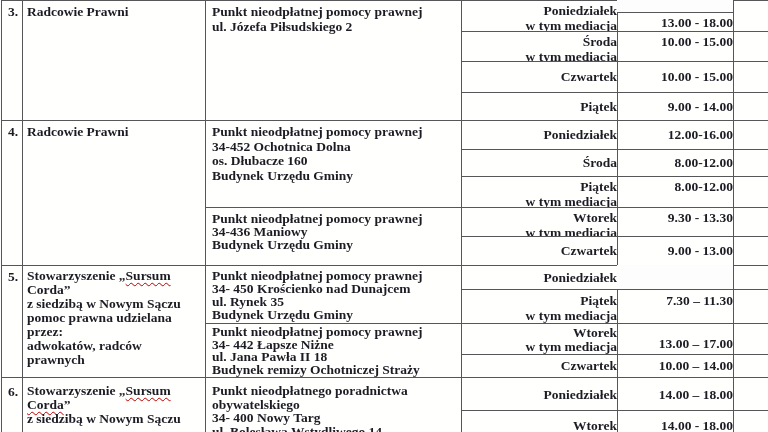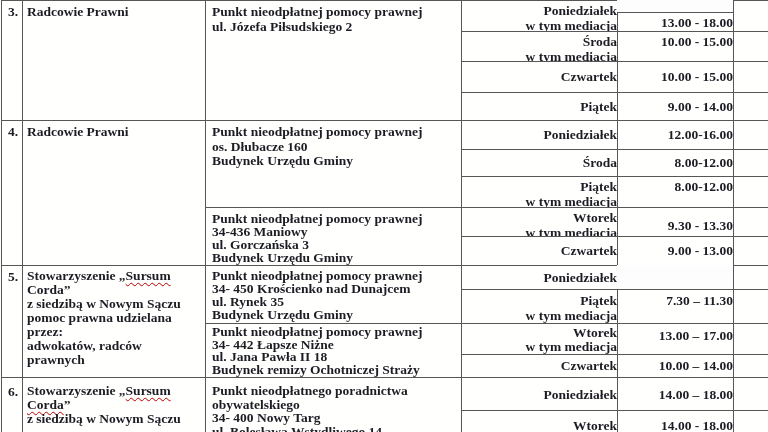--- a/index.html
+++ b/index.html
@@ -66,20 +66,21 @@
   <div class="cell ext" style="left:733px;top:92px;width:35px;height:28px;"></div>
 
   <div class="cell num" style="left:1px;top:120px;width:21px;height:145px;">
     <div>4.</div>
   </div>
   <div class="cell prov" style="left:22px;top:120px;width:183px;height:145px;">
     <div><span>Radcowie Prawni</span><span class="wavy"></span><span></span></div>
   </div>
   <div class="cell addr" style="left:205px;top:120px;width:256px;height:87px;padding-top:4px;line-height:14.5px;">
     <div>Punkt nieodpłatnej pomocy prawnej</div>
+    <div>34-452 Ochotnica Dolna</div>
     <div>os. Dłubacze 160</div>
     <div>Budynek Urzędu Gminy</div>
   </div>
 
   <div class="cell sch" style="left:461px;top:120px;width:156px;height:29px;padding-top:6px;">
     <div>Poniedziałek</div>
   </div>
   <div class="cell sch" style="left:617px;top:120px;width:116px;height:29px;padding-top:6px;">
     <div>12.00-16.00</div>
   </div>
@@ -98,29 +99,28 @@
     <div>w tym mediacja</div>
   </div>
   <div class="cell sch" style="left:617px;top:176px;width:116px;height:31px;padding-top:2px;">
     <div>8.00-12.00</div>
   </div>
   <div class="cell ext" style="left:733px;top:176px;width:35px;height:31px;"></div>
 
   <div class="cell addr" style="left:205px;top:207px;width:256px;height:58px;padding-top:4px;line-height:13px;">
     <div>Punkt nieodpłatnej pomocy prawnej</div>
     <div>34-436 Maniowy</div>
-    <div>ul. Gorczańska 3</div>
     <div>Budynek Urzędu Gminy</div>
   </div>
 
   <div class="cell sch" style="left:461px;top:207px;width:156px;height:29px;padding-top:2px;">
     <div>Wtorek</div>
     <div>w tym mediacja</div>
   </div>
-  <div class="cell sch" style="left:617px;top:207px;width:116px;height:29px;padding-top:10px;">
+  <div class="cell sch" style="left:617px;top:207px;width:116px;height:29px;padding-top:2px;">
     <div>9.30 - 13.30</div>
   </div>
   <div class="cell ext" style="left:733px;top:207px;width:35px;height:29px;"></div>
 
   <div class="cell sch" style="left:461px;top:236px;width:156px;height:29px;padding-top:6px;">
     <div>Czwartek</div>
   </div>
   <div class="cell sch" style="left:617px;top:236px;width:116px;height:29px;padding-top:6px;">
     <div>9.00 - 13.00</div>
   </div>
@@ -160,21 +160,21 @@
     <div>Punkt nieodpłatnej pomocy prawnej</div>
     <div>34- 442 Łapsze Niżne</div>
     <div>ul. Jana Pawła II 18</div>
     <div>Budynek remizy Ochotniczej Straży Pożarnej</div>
   </div>
 
   <div class="cell sch" style="left:461px;top:323px;width:156px;height:31px;padding-top:2px;line-height:14px;">
     <div>Wtorek</div>
     <div>w tym mediacja</div>
   </div>
-  <div class="cell sch" style="left:617px;top:323px;width:116px;height:31px;padding-top:4px;">
+  <div class="cell sch" style="left:617px;top:323px;width:116px;height:31px;padding-top:12px;">
     <div>13.00 – 17.00</div>
   </div>
   <div class="cell ext" style="left:733px;top:323px;width:35px;height:31px;"></div>
 
   <div class="cell sch" style="left:461px;top:354px;width:156px;height:23px;padding-top:3px;">
     <div>Czwartek</div>
   </div>
   <div class="cell sch" style="left:617px;top:354px;width:116px;height:23px;padding-top:3px;">
     <div>10.00 – 14.00</div>
   </div>

